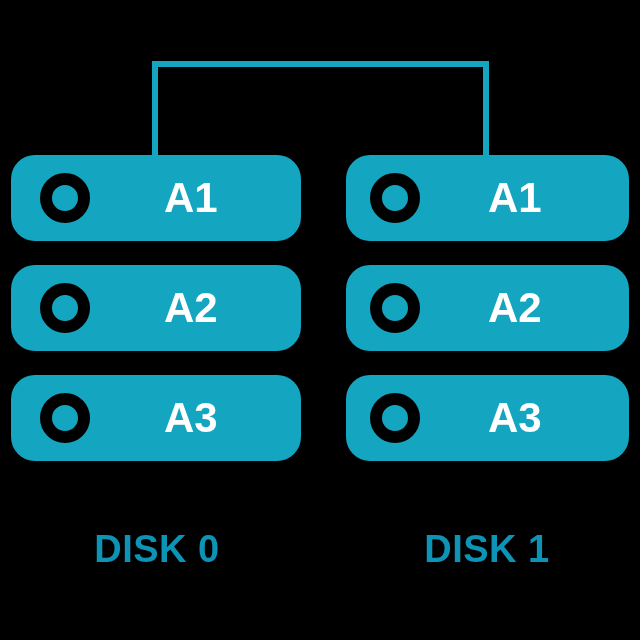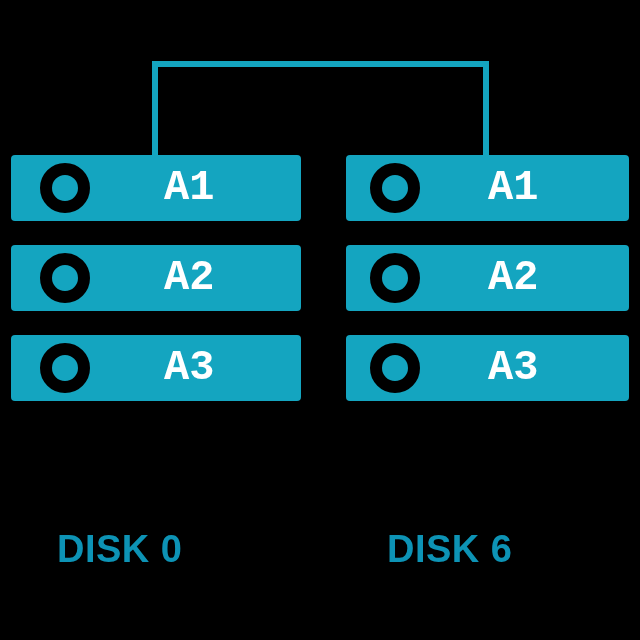--- a/index.html
+++ b/index.html
@@ -33,25 +33,24 @@
   .disk-column {
     position: absolute;
     top: 155px;
   }
   .disk-column.col-0 { left: 11px;  width: 290px; }
   .disk-column.col-1 { left: 346px; width: 283px; }
 
   
   .block {
     position: relative;
-    height: 66px;
-    border-radius: 4px;
+    height: 86px;
+    border-radius: 24px;
     background: #14A5C0;
     box-sizing: border-box;
-    font-family: Liberation Mono, monospace;
   }
   .block + .block {
     margin-top: 24px;
   }
 
   .platter-icon {
     position: absolute;
     top: 50%;
     left: 29px;
     width: 50px;
@@ -82,20 +81,21 @@
   
   .disk-caption {
     position: absolute;
     top: 530px;
     color: #0D93B5;
     font-size: 38px;
     font-weight: bold;
     letter-spacing: 0.5px;
     line-height: 1;
     white-space: nowrap;
+    text-align: center;
   }
   .disk-caption.cap-0 { left: 57px;  width: 200px; }
   .disk-caption.cap-1 { left: 387px; width: 200px; }
 </style>
 </head>
 <body>
 
 <div id="stage">
 
   <svg class="connector" viewBox="0 0 640 640" aria-hidden="true">
@@ -134,15 +134,15 @@
     </div>
 
     <div class="block">
       <span class="platter-icon"></span>
       <span class="block-label">A3</span>
     </div>
 
   </div>
 
   <div class="disk-caption cap-0">DISK 0</div>
-  <div class="disk-caption cap-1">DISK 6</div>
+  <div class="disk-caption cap-1">DISK 1</div>
 
 </div>
 
 </body></html>

